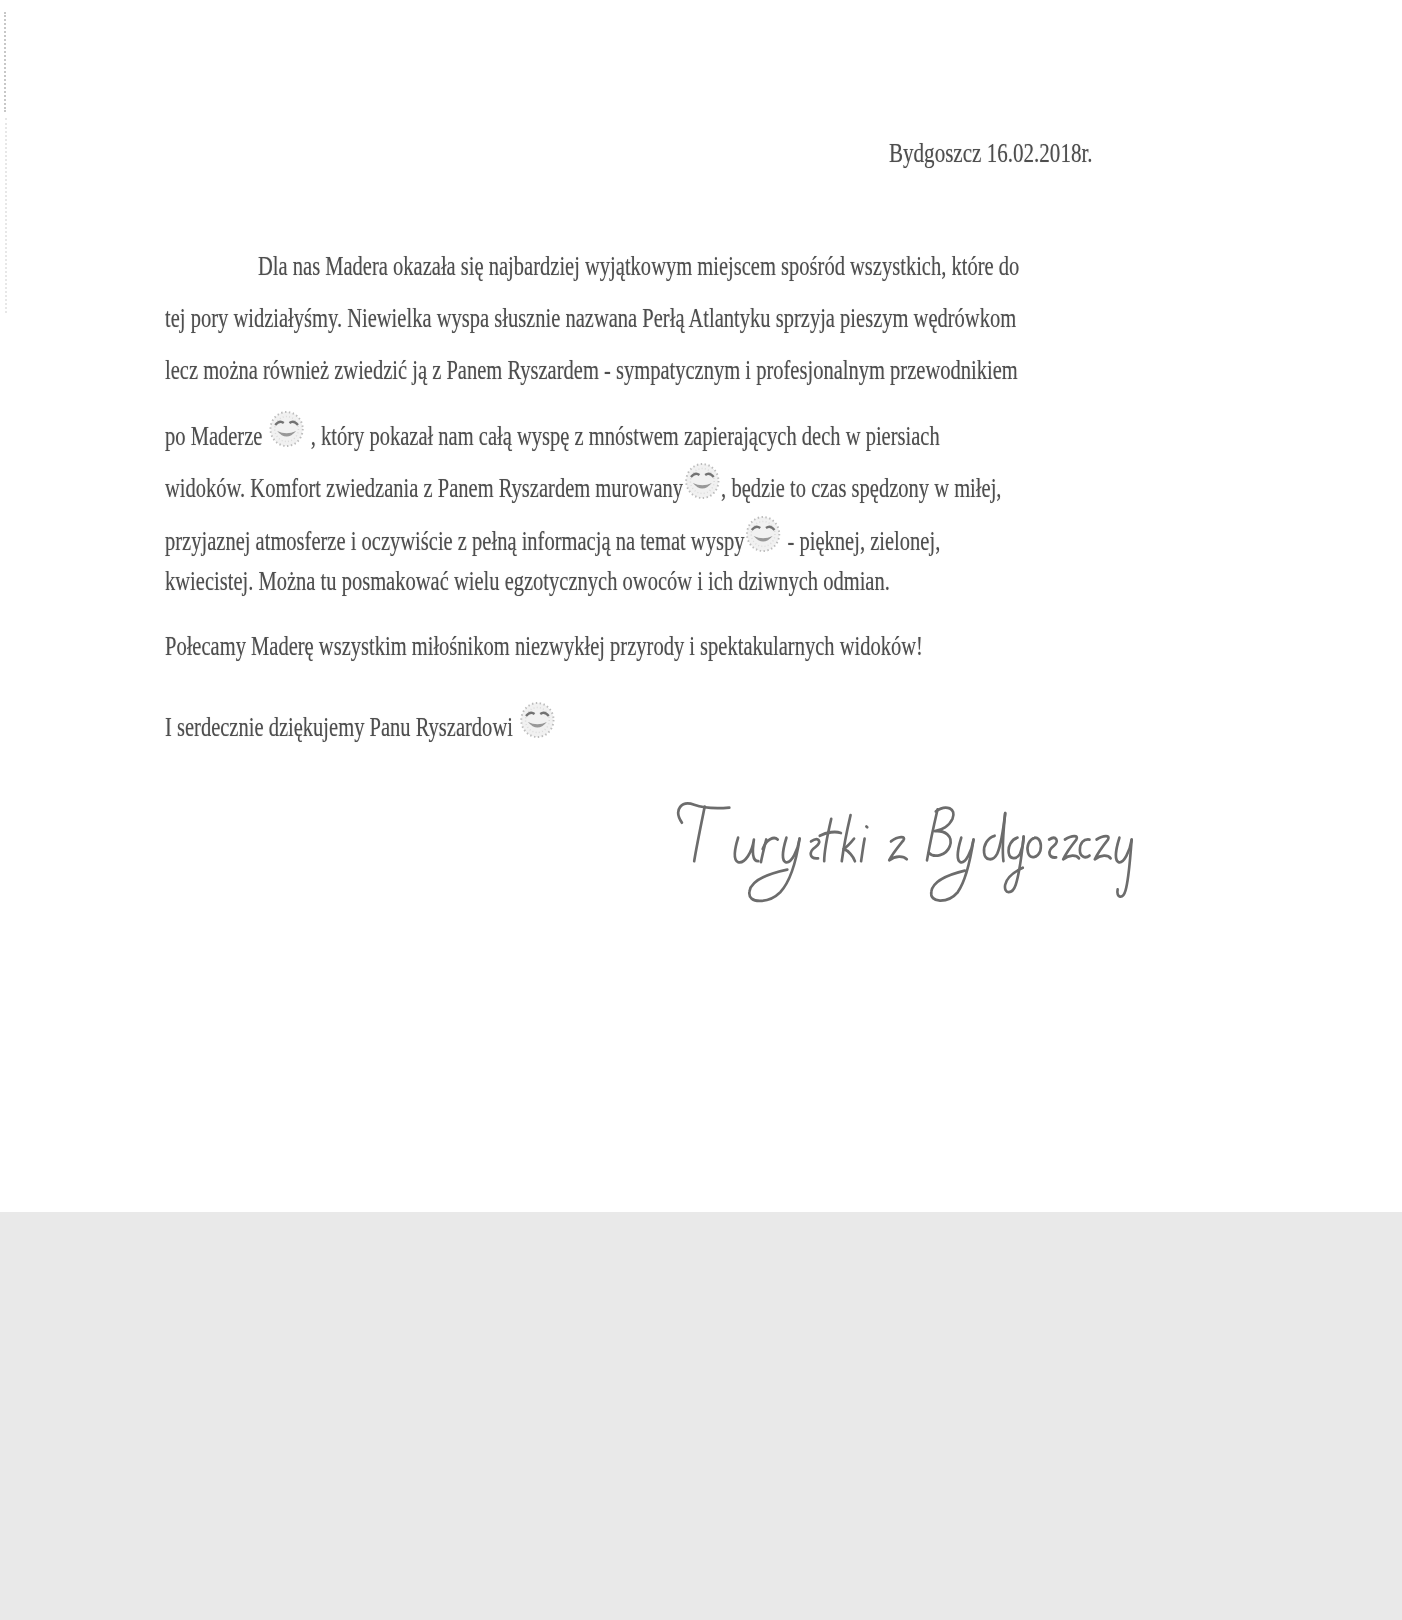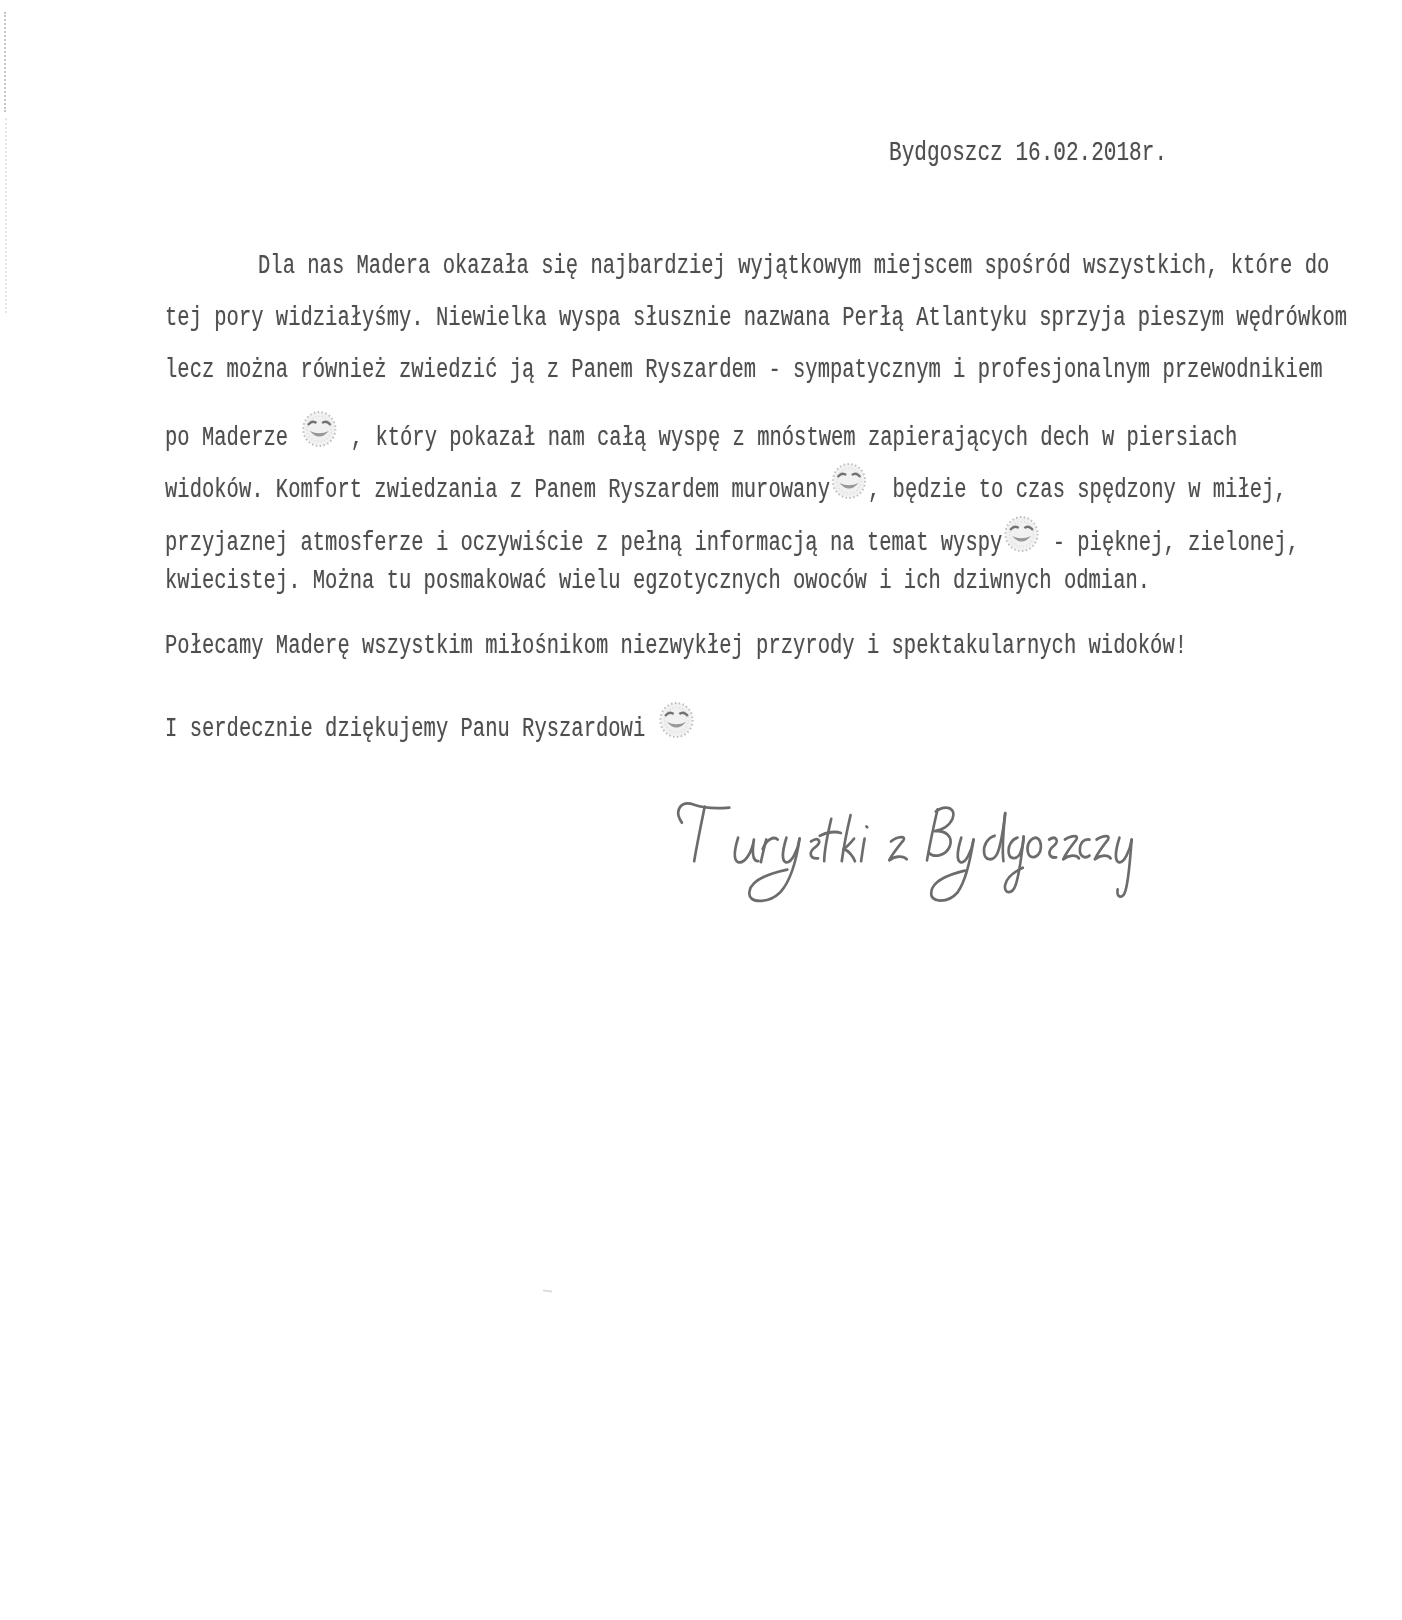--- a/index.html
+++ b/index.html
@@ -1,21 +1,21 @@
 <!DOCTYPE html>
 <html><head>
 <meta charset="utf-8">
 <style>
   html,body{margin:0;padding:0;background:#e9e9e9;}
   .page{
     position:relative;
-    width:1402px;height:1620px;
+    width:1402px;height:1212px;
     background:#ffffff;
     overflow:hidden;
-    font-family:Liberation Mono, monospace;
+    font-family:Liberation Serif, serif;
   }
   
   .ink{
     color:#4e4e4e;
     text-shadow:0 0 1px rgba(90,90,90,.45);
   }
   .line{
     position:absolute;
     left:165px;
     font-size:27px;

